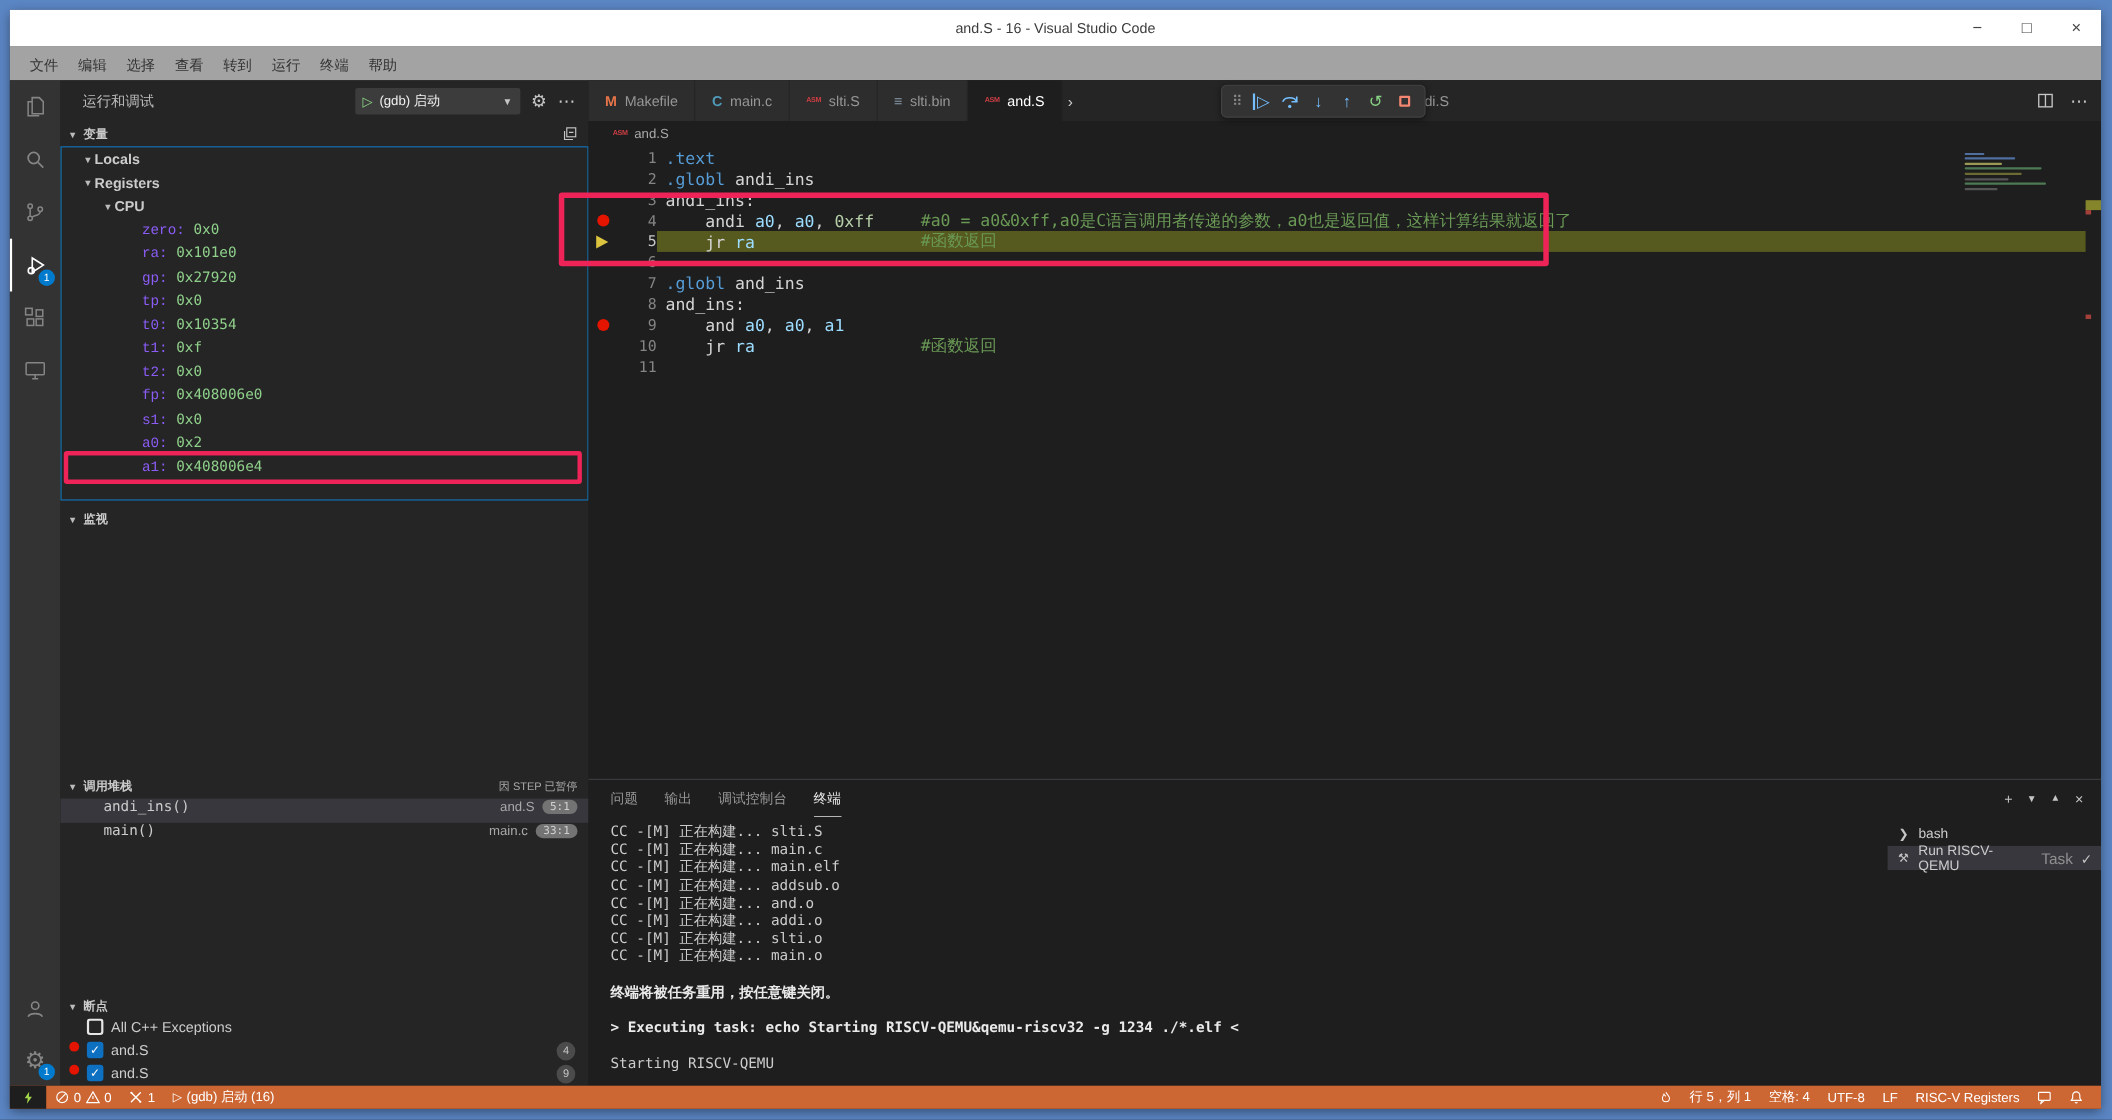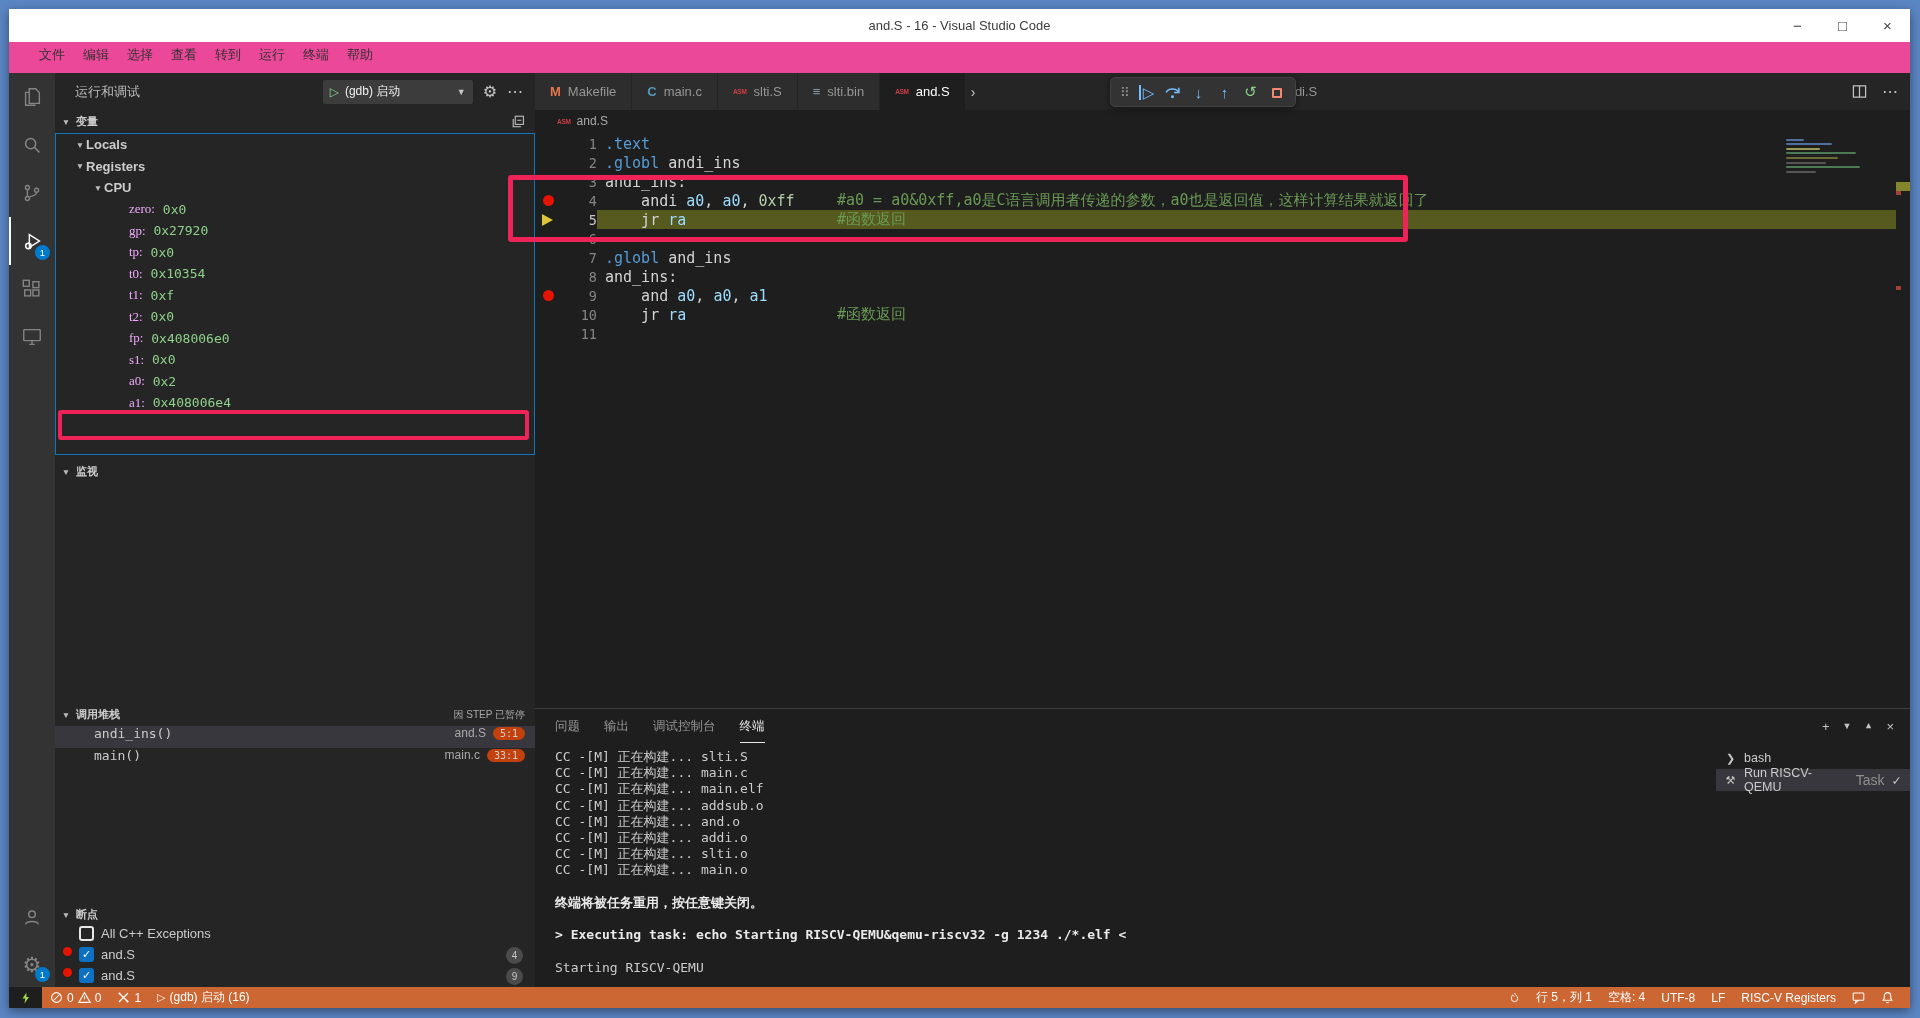--- a/index.html
+++ b/index.html
@@ -3,21 +3,21 @@
 <meta charset="utf-8">
 <style>
   *{box-sizing:border-box;margin:0;padding:0}
   body{width:1920px;height:1018px;background:#5b86c4;font-family:"Liberation Sans","DejaVu Sans",sans-serif;overflow:hidden;position:relative}
   .window{position:absolute;left:9px;top:9px;width:1901px;height:999px;display:flex;flex-direction:column;background:#1e1e1e;box-shadow:0 3px 10px rgba(0,0,0,.45)}
   
   .titlebar{height:33px;background:#ffffff;display:flex;align-items:center;position:relative;flex:none}
   .titlebar .title{position:absolute;left:0;right:0;text-align:center;font-size:13px;color:#3c3c3c}
   .win-controls{margin-left:auto;display:flex;z-index:2}
   .win-btn{width:45px;height:33px;display:flex;align-items:center;justify-content:center;color:#444;font-size:15px;cursor:default}
-  .menubar{height:31px;background:#ec4899;display:flex;align-items:flex-start;padding-left:21px;flex:none}
+  .menubar{height:31px;background:#a3a3a3;display:flex;align-items:flex-end;padding-left:9px;flex:none}
   .menu-item{padding:4px 9px;font-size:13px;color:#333}
   .content{flex:1;display:flex;min-height:0}
   
   .activitybar{width:46px;background:#333333;display:flex;flex-direction:column;align-items:center;flex:none}
   .act-item{width:46px;height:48px;display:flex;align-items:center;justify-content:center;position:relative;color:#858585}
   .act-item.active{color:#ffffff;border-left:2px solid #fff}
   .act-badge{position:absolute;right:5px;bottom:5px;min-width:15px;height:15px;border-radius:8px;background:#007acc;color:#fff;font-size:9.5px;display:flex;align-items:center;justify-content:center;padding:0 3px}
   .act-spacer{flex:1}
   .gear-glyph{font-size:21px;line-height:1}
   
@@ -28,30 +28,30 @@
   .launch-select .chev{margin-left:auto;color:#c5c5c5;font-size:9px}
   .play-glyph{color:#89d185;font-size:12px}
   .hdr-icon{color:#c5c5c5;display:flex;align-items:center}
   .section-header{height:23px;display:flex;align-items:center;padding:0 10px 0 5px;font-size:11px;font-weight:bold;color:#cbcbcb;gap:4px;flex:none}
   .twisty{color:#bbb;font-size:8.5px;font-weight:normal;width:12px;text-align:center}
   .sec-badge{margin-left:auto;font-weight:normal;font-size:10px;color:#a9a9a9}
   .var-tree{height:322px;border:1px solid #1177bb;overflow:hidden;flex:none}
   .tree-row{height:21.5px;display:flex;align-items:center;font-size:13px;color:#ccc}
   .tree-row .lab{font-weight:bold}
   .ind1{padding-left:18px}.ind2{padding-left:36px}.ind3{padding-left:73px}
-  .reg-name{color:#f0abfc;font-family:Liberation Serif, serif;font-size:13px}
+  .reg-name{color:#8b5cf6;font-family:Liberation Mono, monospace;font-size:13px}
   .reg-val{color:#8fd18a;font-family:"DejaVu Sans Mono","Liberation Mono",monospace;font-size:13px}
   .watch-body{height:220px;flex:none}
   .watch-gap{height:5px;flex:none}
   .stack-body{height:177px;flex:none}
   .stack-row{height:22px;display:flex;align-items:flex-start;padding:0 10px 0 39px;font-size:13px;color:#ccc}
   .stack-row.selected{background:#37373d}
   .frame-name{font-family:"DejaVu Sans Mono","Liberation Mono",monospace}
   .frame-loc{margin-left:auto;display:flex;align-items:center;gap:7px;font-size:12px;color:#a9a9a9}
-  .loc-badge{background:#c2410c;border-radius:9px;padding:1px 7px;font-size:10px;color:#d0d0d0;font-family:"DejaVu Sans Mono","Liberation Mono",monospace}
+  .loc-badge{background:#737373;border-radius:9px;padding:1px 7px;font-size:10px;color:#d0d0d0;font-family:"DejaVu Sans Mono","Liberation Mono",monospace}
   .bp-body{flex:1;overflow:hidden}
   .bp-row{height:21px;display:flex;align-items:flex-start;padding:0 12px 0 8px;font-size:13px;gap:7px;color:#ccc}
   .bp-red{width:9px;height:9px;border-radius:50%;background:#e51400;flex:none}
   .bp-red.hidden{visibility:hidden}
   .cbx{width:15px;height:15px;border-radius:3px;flex:none;display:flex;align-items:center;justify-content:center;font-size:11px;color:#fff}
   .cbx.unchecked{border:2px solid #e6e6e6}
   .cbx.checked{background:#0e70c0}
   .bp-badge{margin-left:auto;width:17px;height:17px;border-radius:50%;background:#4b4b4b;color:#c8c8c8;font-size:10px;display:flex;align-items:center;justify-content:center}
   
   .editorcol{flex:1;display:flex;flex-direction:column;min-width:0;background:#1e1e1e}
@@ -233,20 +233,24 @@
           </div>
           <div class="tree-row ind2">
             <span class="twisty">▼</span>
             <span class="lab">CPU</span>
           </div>
           <div class="tree-row ind3">
             <span class="reg-name">zero:</span>
             <span class="reg-val">&nbsp;0x0</span>
           </div>
           <div class="tree-row ind3">
+            <span class="reg-name">ra:</span>
+            <span class="reg-val">&nbsp;0x101e0</span>
+          </div>
+          <div class="tree-row ind3">
             <span class="reg-name">gp:</span>
             <span class="reg-val">&nbsp;0x27920</span>
           </div>
           <div class="tree-row ind3">
             <span class="reg-name">tp:</span>
             <span class="reg-val">&nbsp;0x0</span>
           </div>
           <div class="tree-row ind3">
             <span class="reg-name">t0:</span>
             <span class="reg-val">&nbsp;0x10354</span>

